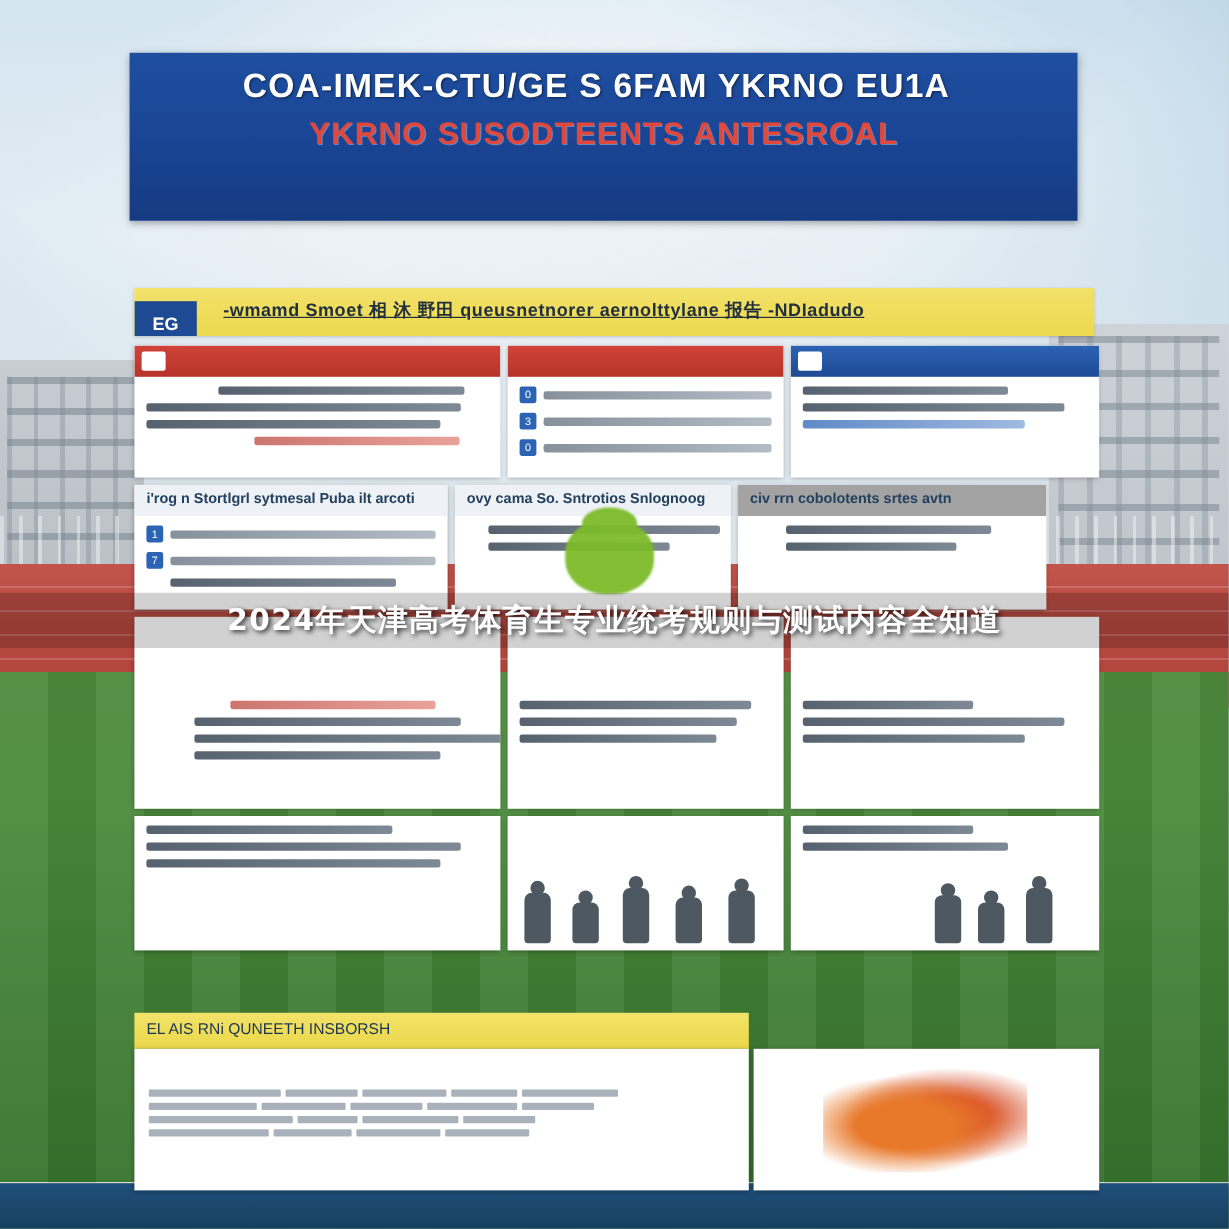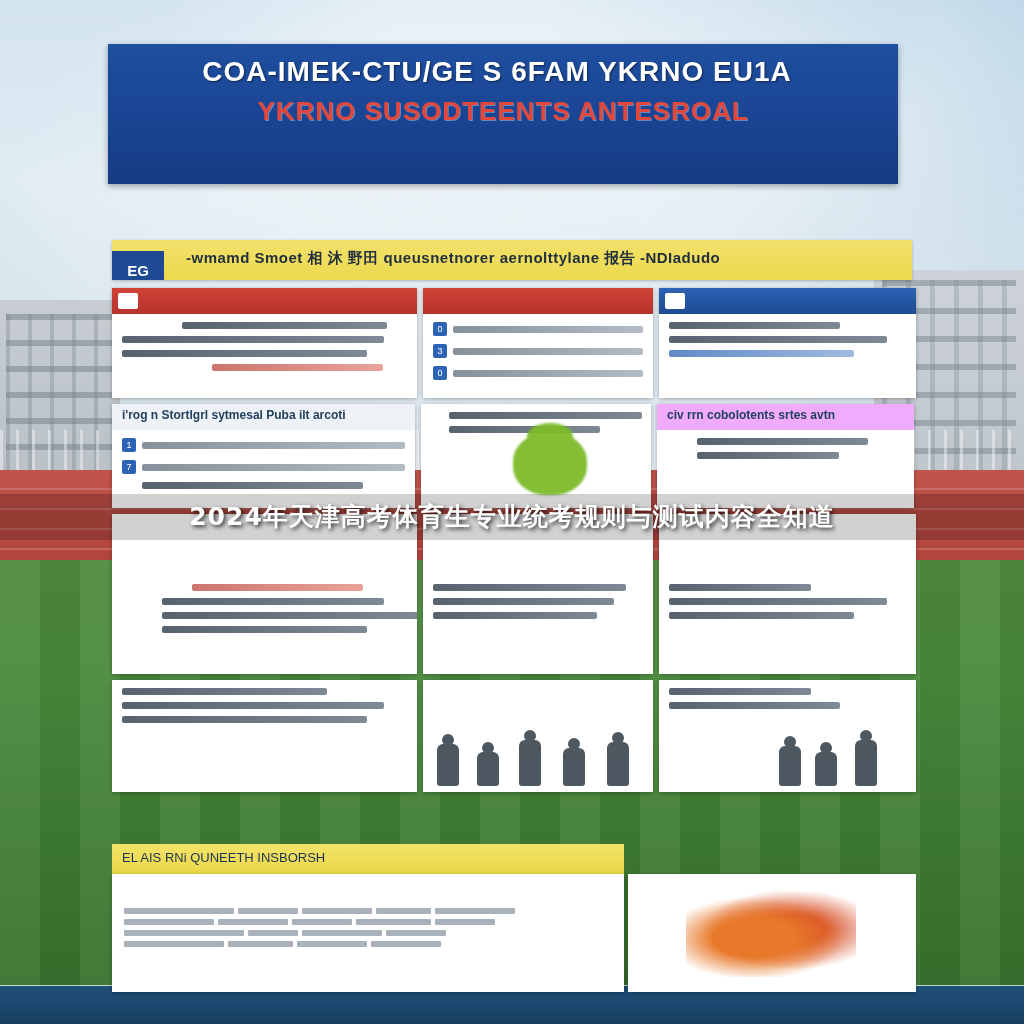--- a/index.html
+++ b/index.html
@@ -120,21 +120,21 @@
     overflow:hidden;
   }
   .yellowbar .yb-left{
     position:absolute;left:0;top:11px;width:52px;height:40px;
     background:#1d4a93;color:#fff;font-size:15px;font-weight:bold;
     line-height:40px;text-align:center;filter:blur(.3px);
   }
   .yellowbar .yb-txt{
     position:absolute;left:74px;top:9px;right:6px;
     color:#22303d;font-size:15px;font-weight:bold;letter-spacing:.5px;
-    filter:blur(.5px);white-space:nowrap;overflow:hidden;
+    filter:blur(.5px);white-space:nowrap;overflow:hidden;text-decoration:underline;
   }
 
   
   .grid{position:absolute;left:4px;top:244px;width:804px;}
   .row{display:flex;gap:6px;margin-bottom:6px;}
   .card{
     background:#ffffff;box-shadow:0 1px 4px rgba(0,0,0,.3);
     position:relative;overflow:hidden;box-sizing:border-box;
   }
   .card .chead{
@@ -298,47 +298,50 @@
           </div>
           <div class="cbody">
             <div class="line s2 dark"></div>
             <div class="line s3 dark"></div>
             <div class="line s5 blue"></div>
           </div>
         </div>
       </div>
 
       <div class="row">
-        <div class="card" style="width:303px;height:104px">
+        <div class="card" style="width:261px;height:104px">
           <div class="chead" style="background:#eef2f6">
             <div class="ghost-title">i'rog n Stortlgrl sytmesal Puba ilt arcoti</div>
           </div>
           <div class="cbody bullets">
             <div class="bl">
                 <span class="bn">1</span>
                 <span class="bt"></span>
               </div>
             <div class="bl">
                 <span class="bn">7</span>
                 <span class="bt"></span>
               </div>
             <div class="line s5 dark" style="margin-left:20px"></div>
           </div>
         </div>
 
         <div class="card" style="width:230px;height:104px">
+          <div class="chead" style="background:#eef2f6">
+            <div class="ghost-title">ovy cama So. Sntrotios Snlognoog</div>
+          </div>
           <div class="cbody">
             <div class="line s3 dark" style="margin-left:18px"></div>
             <div class="line s2 dark" style="margin-left:18px"></div>
           </div>
           <div class="blob-green"></div>
         </div>
 
         <div class="card" style="width:257px;height:104px">
-          <div class="chead" style="background:#f0abfc">
+          <div class="chead" style="background:#a3a3a3">
             <div class="ghost-title">civ rrn cobolotents srtes avtn</div>
           </div>
           <div class="cbody">
             <div class="line s2 dark" style="margin-left:30px"></div>
             <div class="line s4 dark" style="margin-left:30px"></div>
           </div>
         </div>
       </div>
 
       <div class="row">

